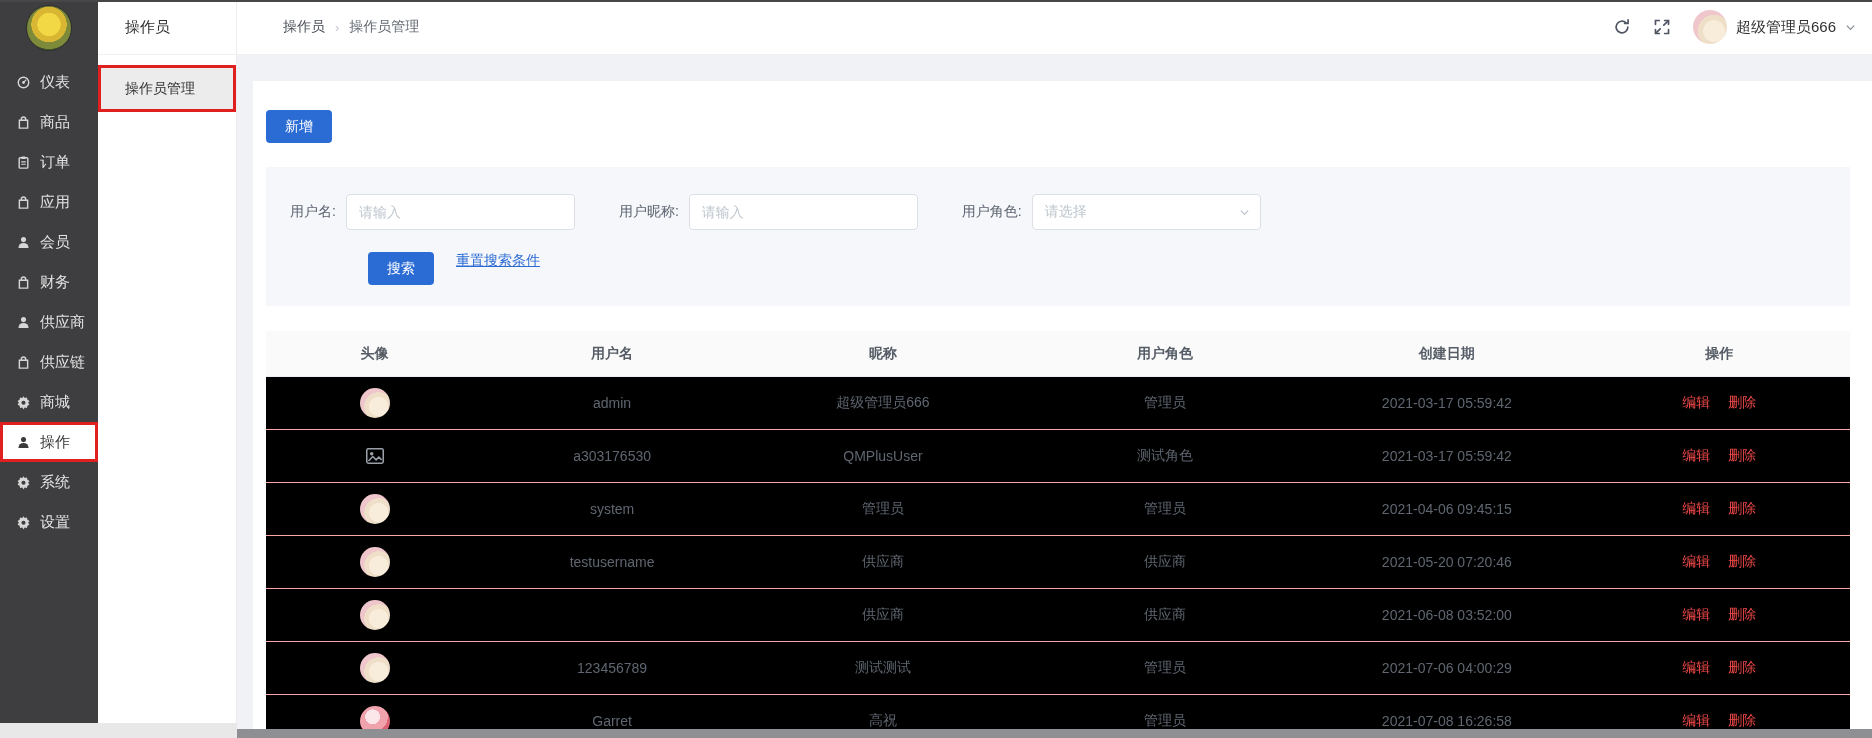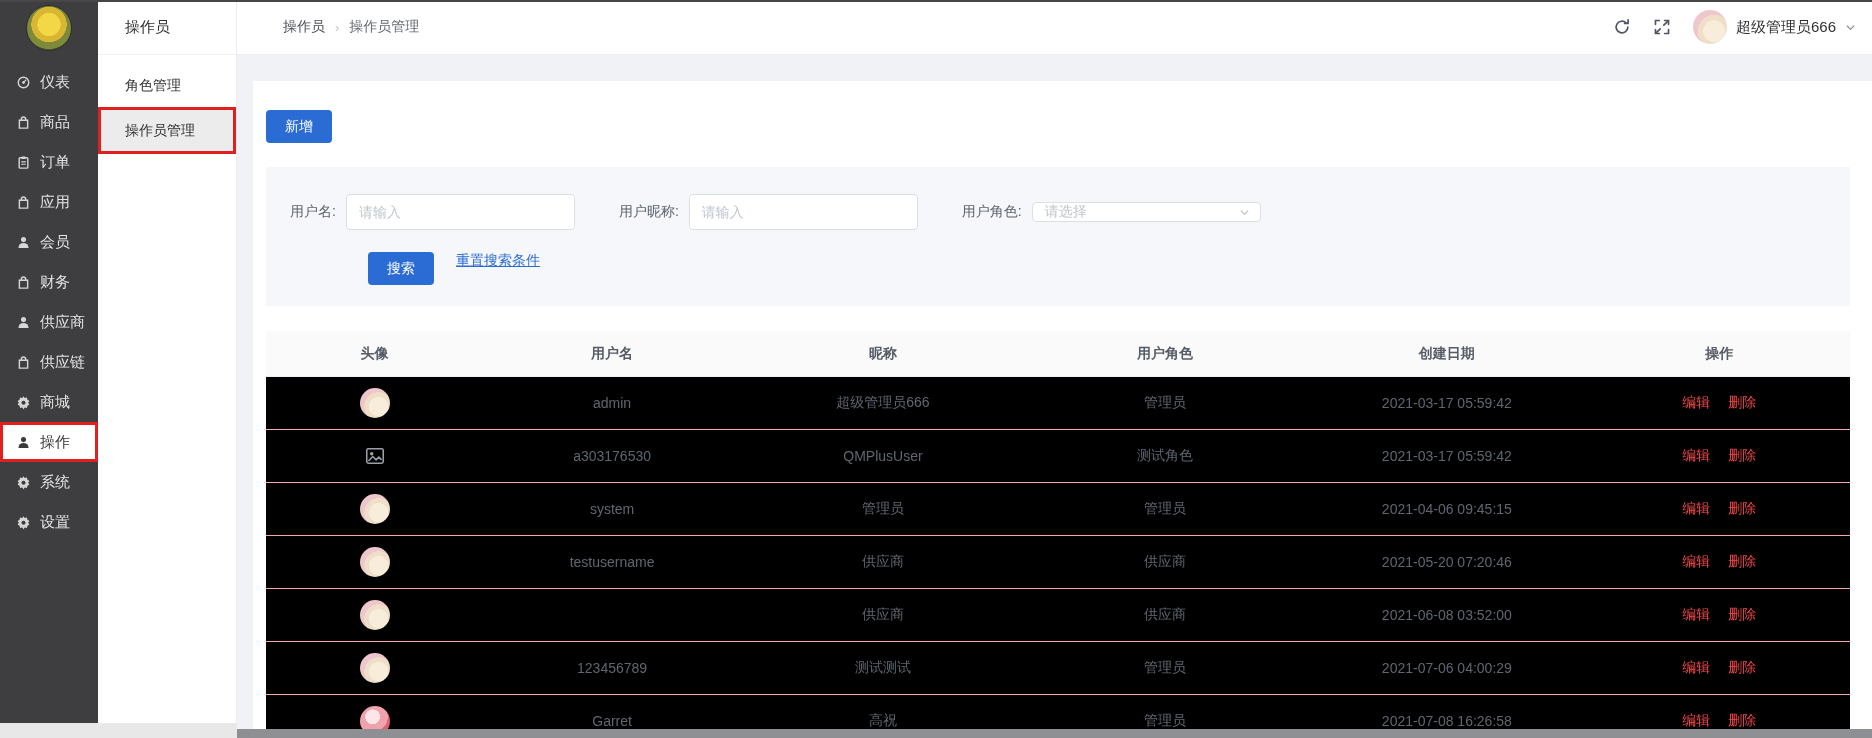--- a/index.html
+++ b/index.html
@@ -54,21 +54,21 @@
   .content{flex:1;padding:26px 0 0 16px;min-height:0}
   .card{background:#fff;height:100%;padding:29px 22px 0 13px;box-sizing:border-box}
   .btn{background:#2a6bd4;color:#fff;border:none;border-radius:4px;font-size:14px;padding:0 19px;height:33px;cursor:pointer;font-family:inherit}
 
   .search-panel{margin-top:24px;background:#f6f7fa;padding:27px 0 21px 24px}
   .sp-row{display:flex;}
   .sp-group{display:flex;align-items:center;margin-right:44px}
   .sp-label{font-size:14px;color:#5c6370;margin-right:10px;white-space:nowrap}
   .sp-input{width:229px;height:36px;box-sizing:border-box;border:1px solid #dcdfe6;border-radius:4px;background:#fff;padding:0 12px;font-size:14px;color:#333;font-family:inherit;outline:none}
   .sp-input::placeholder{color:#bfc6ce}
-  .sp-select{width:229px;height:20px;box-sizing:border-box;border:1px solid #dcdfe6;border-radius:4px;background:#fff;display:flex;align-items:center;justify-content:space-between;padding:0 10px 0 12px;font-size:14px;color:#bfc6ce;cursor:pointer}
+  .sp-select{width:229px;height:36px;box-sizing:border-box;border:1px solid #dcdfe6;border-radius:4px;background:#fff;display:flex;align-items:center;justify-content:space-between;padding:0 10px 0 12px;font-size:14px;color:#bfc6ce;cursor:pointer}
   .sp-select .chev{color:#c0c4cc}
   .sp-actions{margin-top:22px;margin-left:78px;display:flex;gap:22px}
   .reset-link{color:#2a6bd4;font-size:14px;text-decoration:underline;cursor:pointer}
 
   
   .table{margin-top:25px}
   .thead,.trow{display:flex;align-items:center}
   .thead{background:#fafafa;height:45px;border-bottom:1px solid #ebeef5}
   .hcell{font-size:14px;color:#555c66;font-weight:700;text-align:center}
   .trow{height:52px;border-bottom:1px solid #fca5a5;background:#000000}
@@ -203,21 +203,20 @@
             </svg>
           </span>
           <span>设置</span>
         </div>
       </div>
   </div>
 
   <div class="submenu">
     <div class="submenu-title">操作员</div>
     <div id="submenu-list">
-        <div class="sm-item">角色管理</div>
         <div class="sm-item active annotated">操作员管理</div>
       </div>
   </div>
 
   <div class="main">
     <div class="main-header">
       <div class="breadcrumb">
         <span class="crumb-a">操作员</span>
         <span class="crumb-sep">›</span>
         <span class="crumb-b">操作员管理</span>

